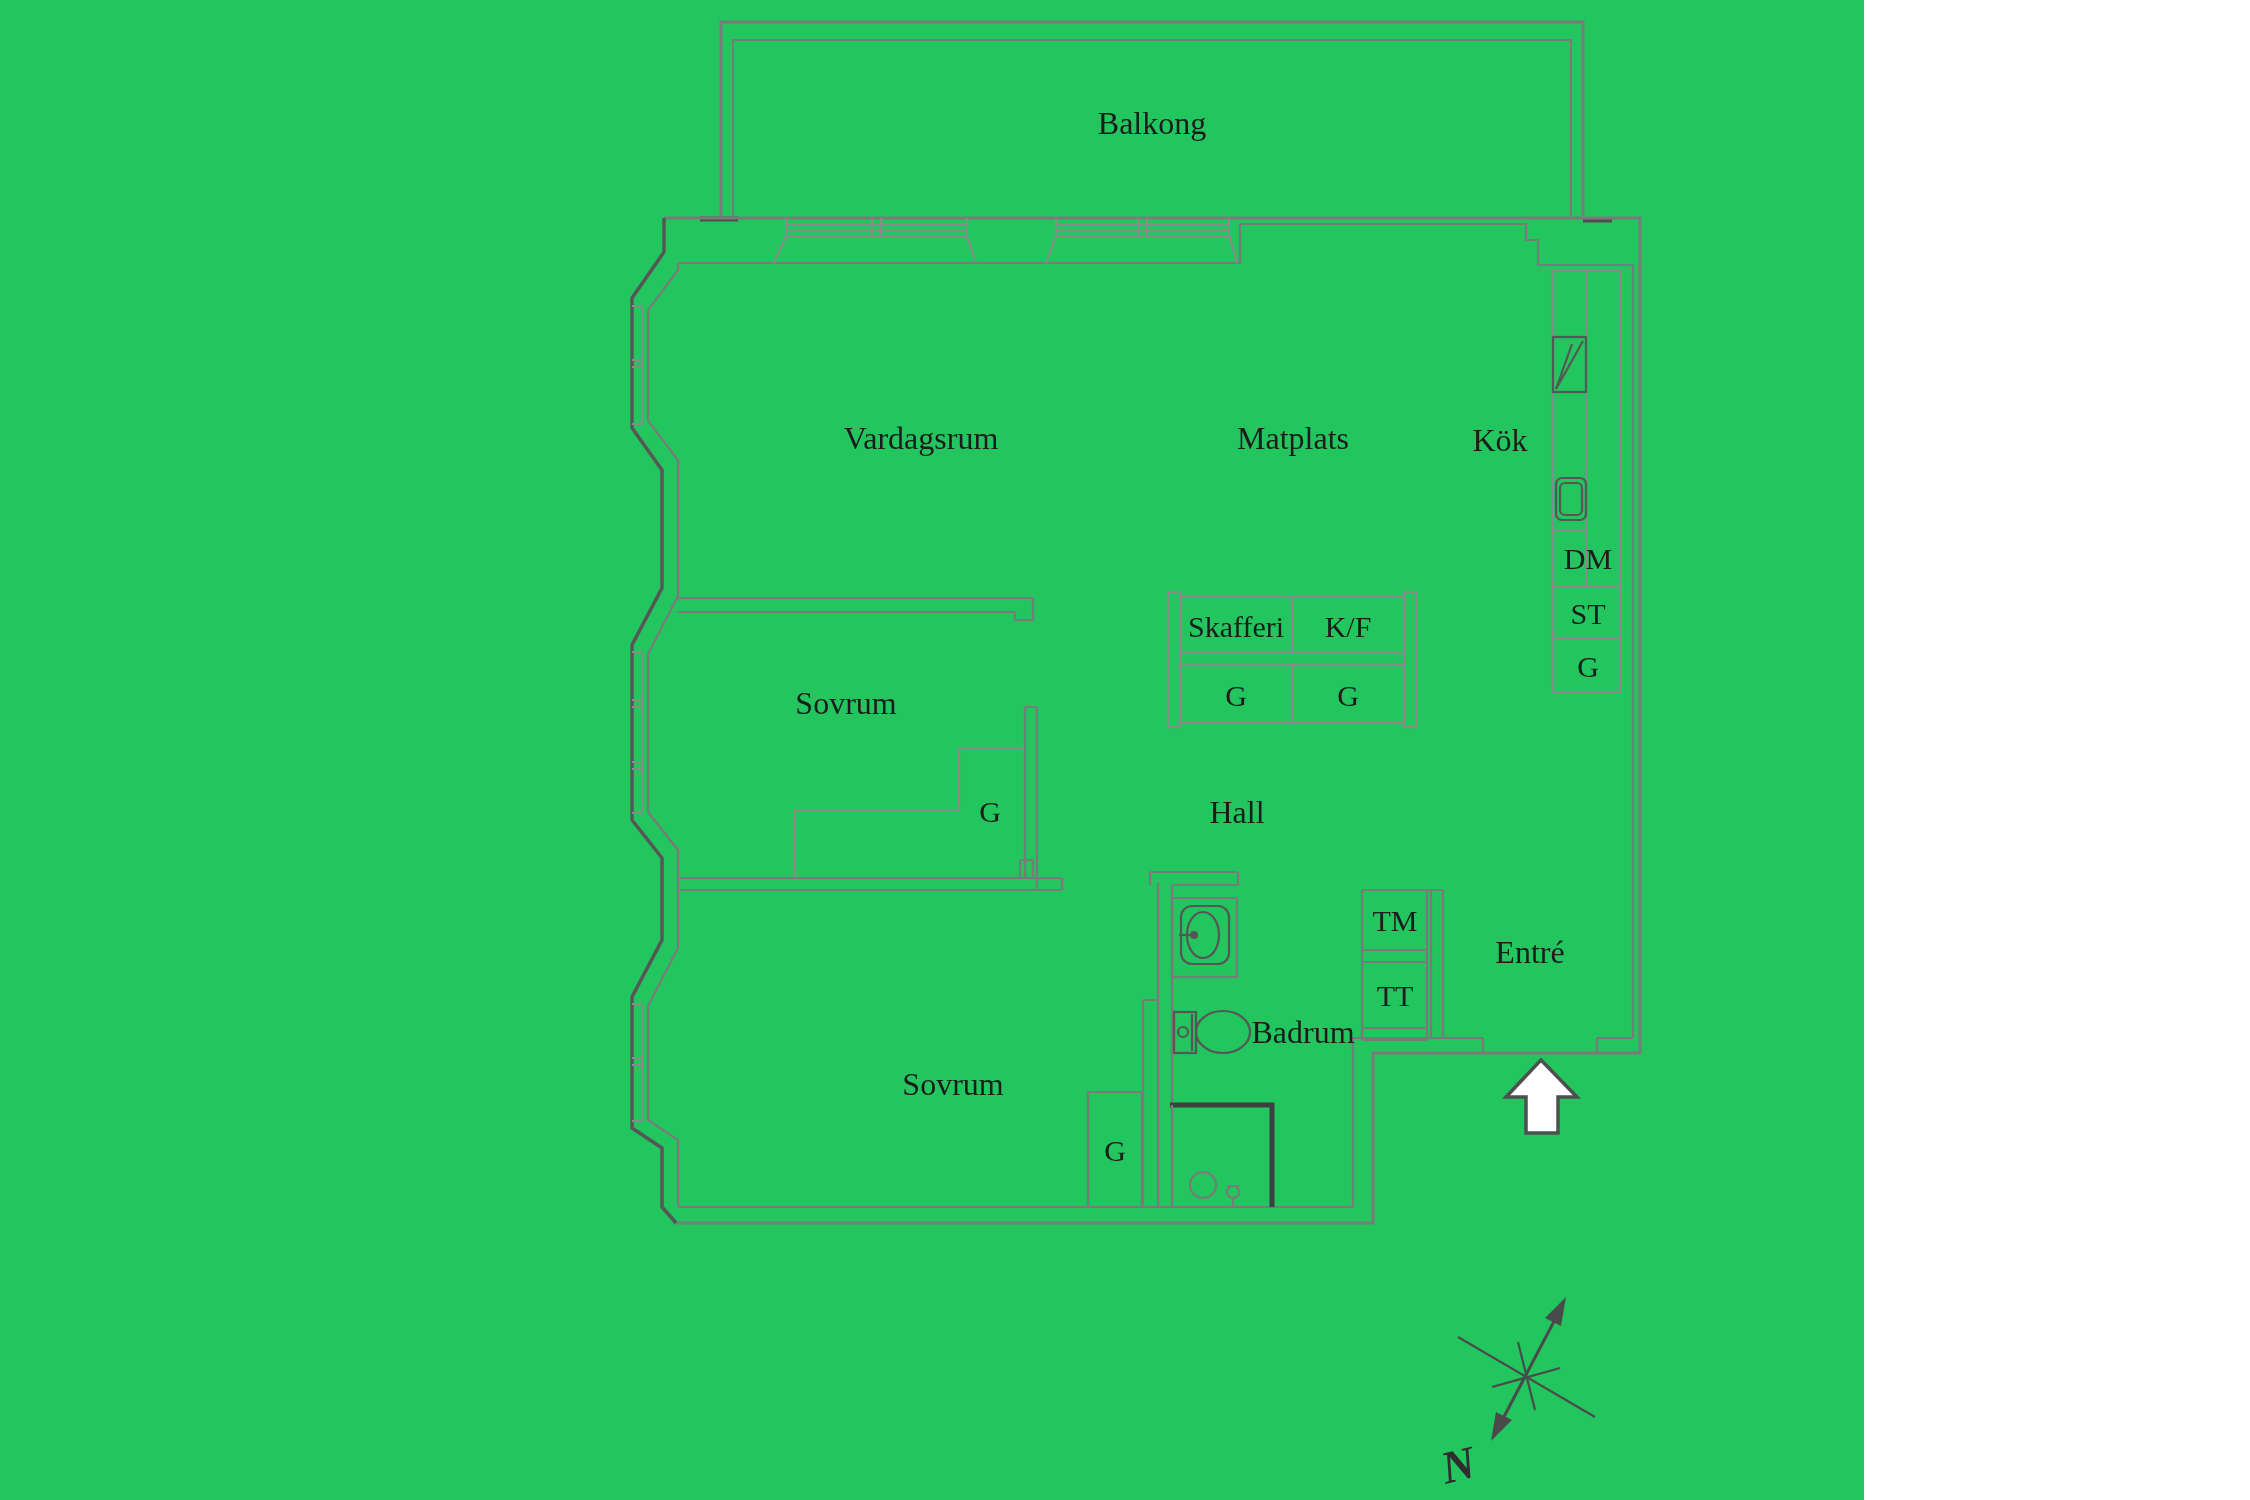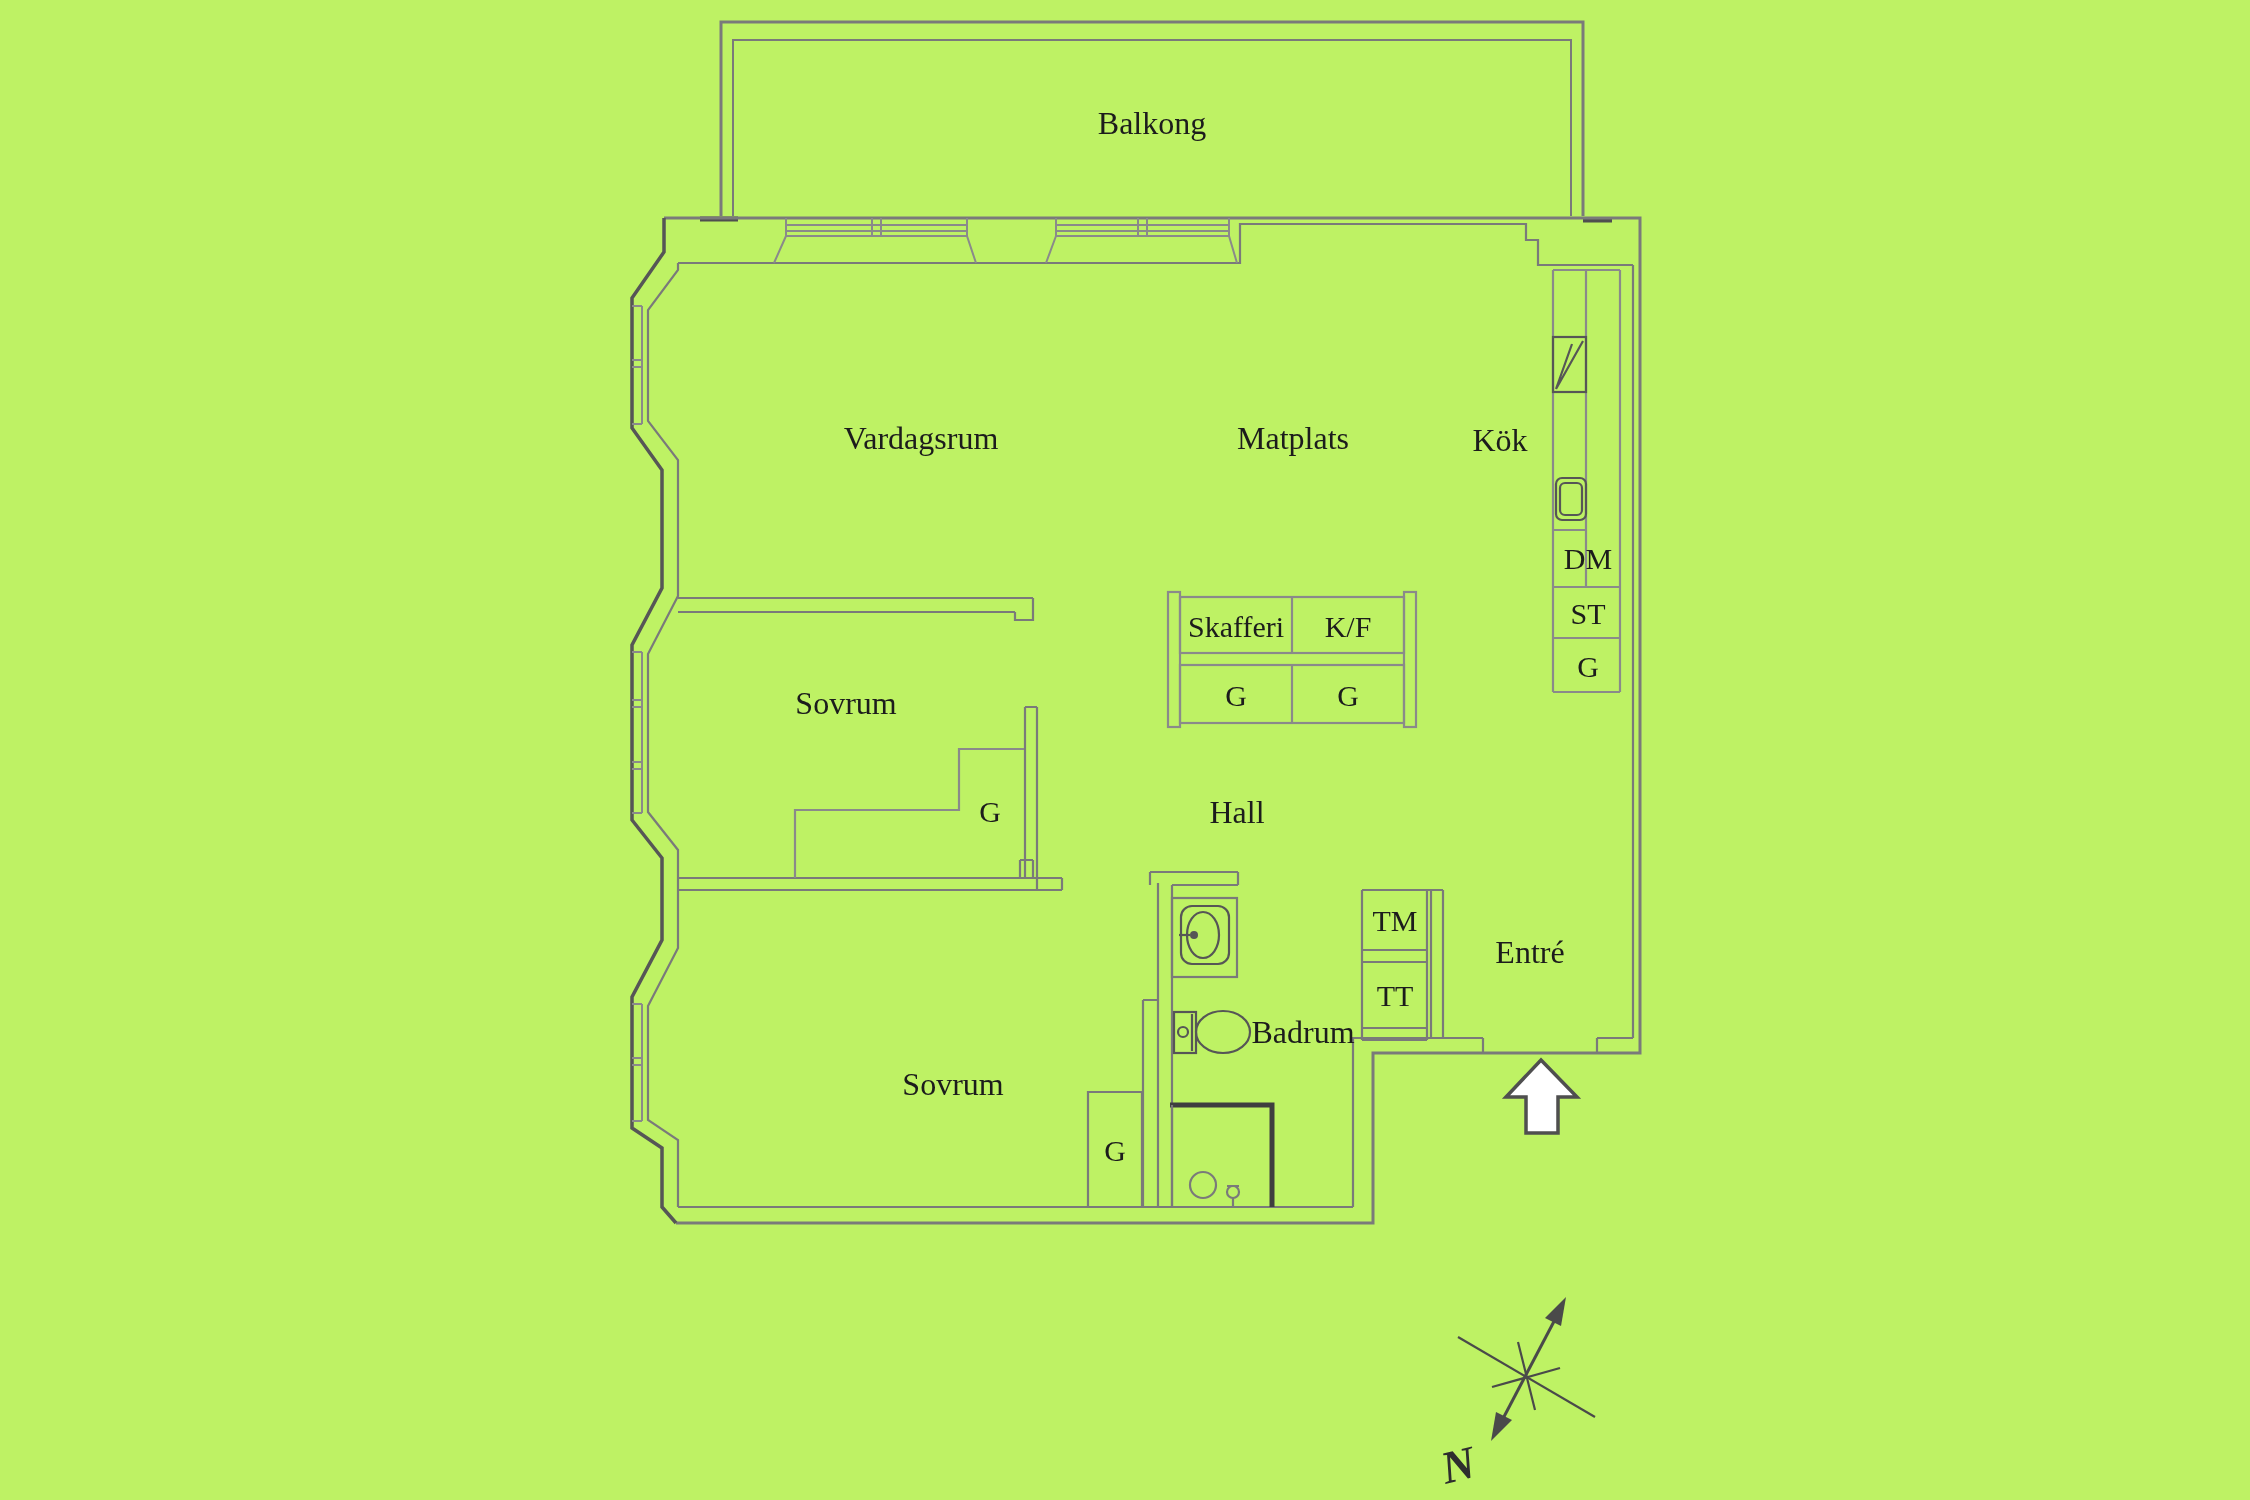--- a/index.html
+++ b/index.html
@@ -1,19 +1,19 @@
 <!DOCTYPE html>
 <html><head>
 <meta charset="utf-8">
 <style>
   html,body{margin:0;padding:0;background:#ffffff;}
   .floorplan-canvas{
     position:relative;
-    width:2250px;height:1500px;
-    background:#bef264;
+    width:1864px;height:1500px;
+    background:#22c55e;
     font-family:"Liberation Serif", serif;
     overflow:hidden;
   }
   svg{display:block;}
   text{
     font-family:"Liberation Serif", serif;
     fill:#1c1c1c;
   }
   .room-label{font-size:32px;}
   .small-label{font-size:30px;}

